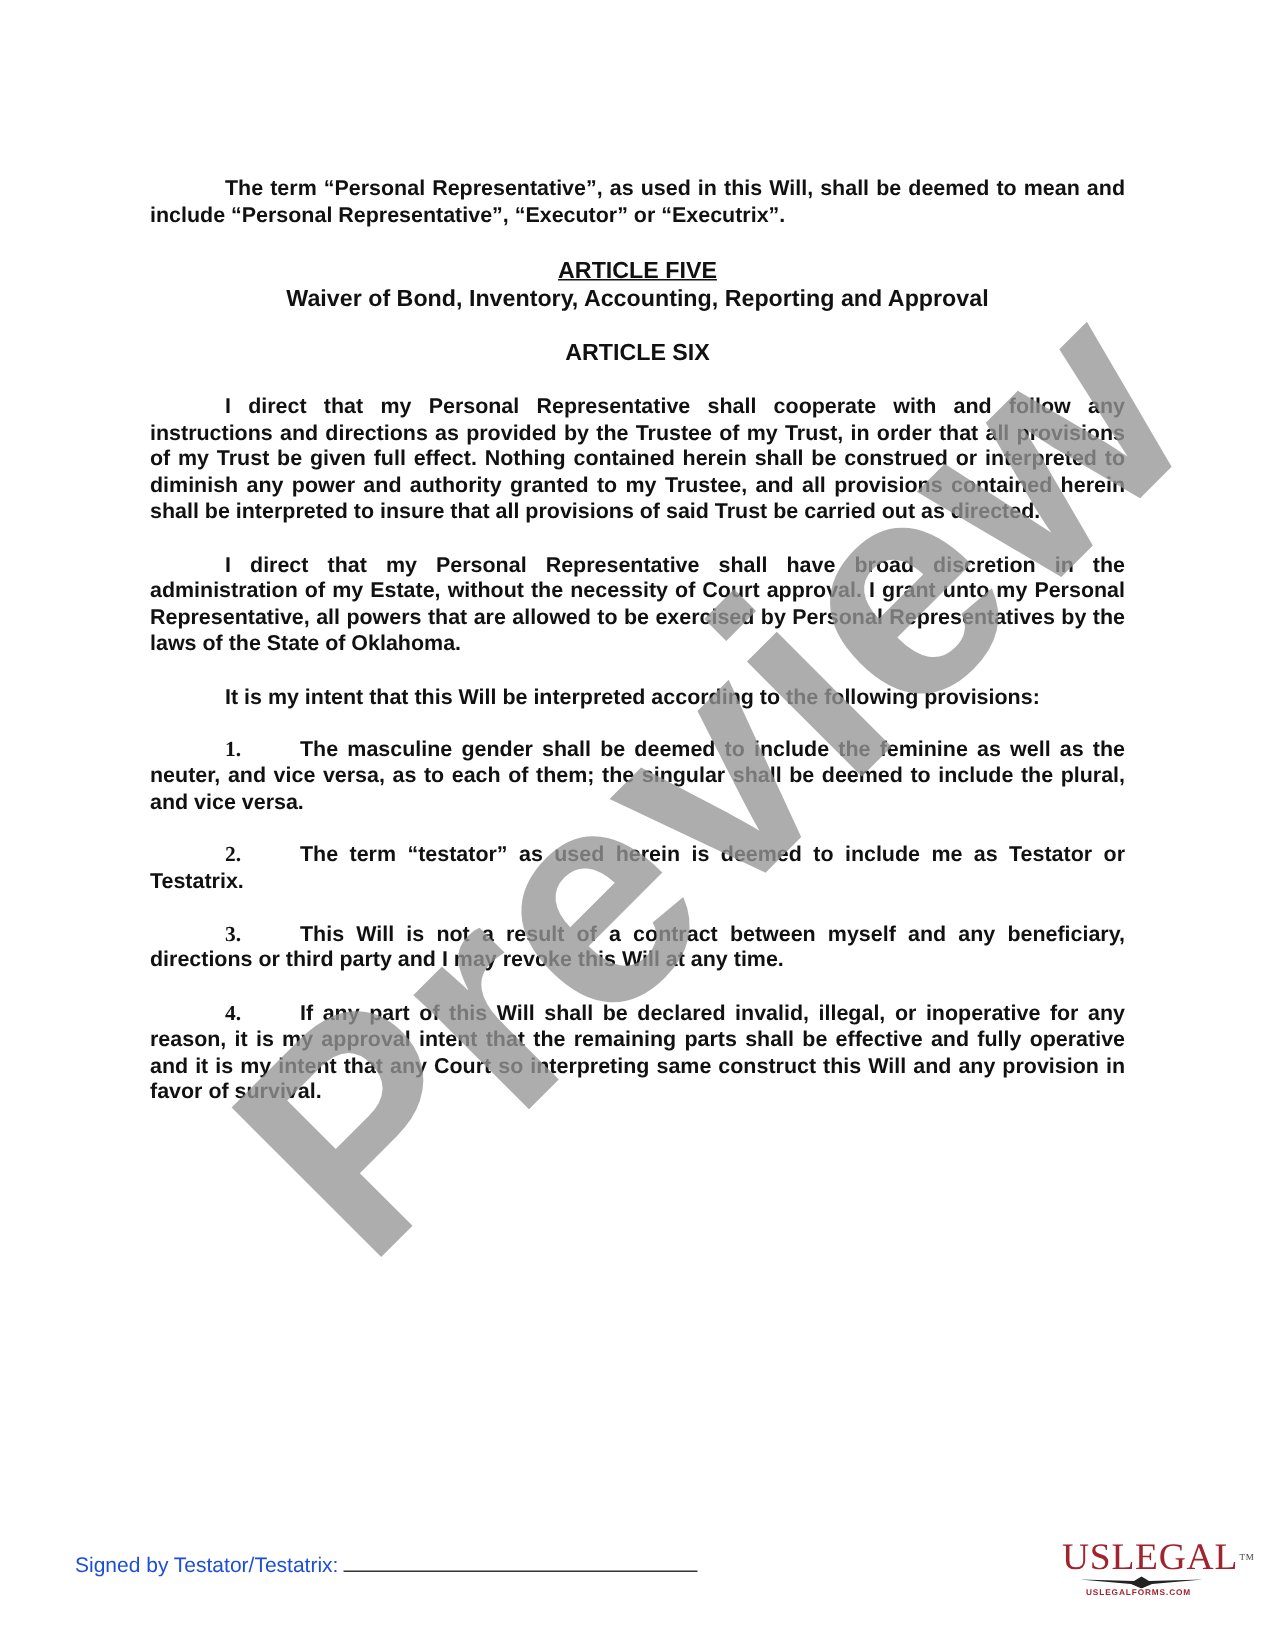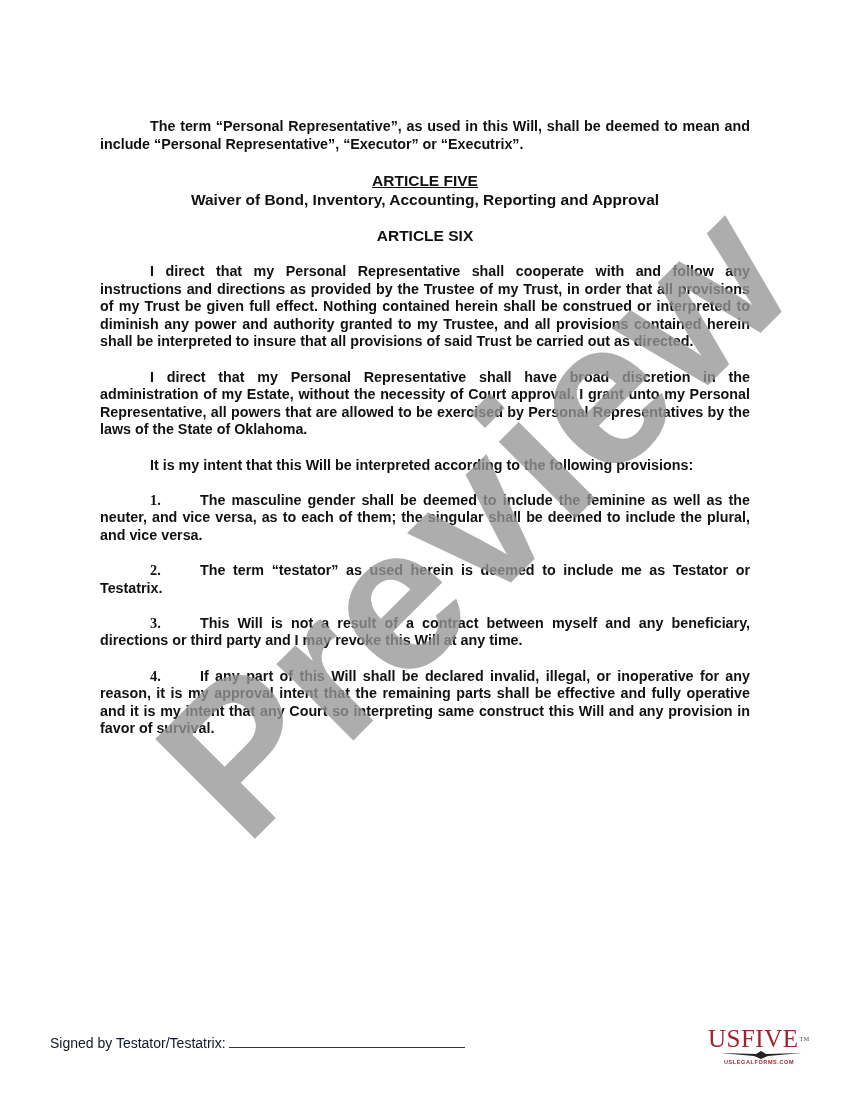--- a/index.html
+++ b/index.html
@@ -22,21 +22,21 @@
   .list-para { text-align: justify; margin: 0 0 17.6px 0; text-indent: 50px; }
   .watermark {
     position: absolute; left: 95px; top: 455px; width: 680px;
     font-family: "Liberation Sans", sans-serif; font-weight: bold;
     font-size: 205px; line-height: 205px; color: rgba(150,150,150,0.78);
     transform: rotate(-45deg); transform-origin: center center;
     letter-spacing: 2px; pointer-events: none; text-align: center;
   }
   .footer-sign {
     position: absolute; left: 50px; top: 1033px;
-    font-family: "Liberation Sans", sans-serif; font-size: 14px; color: #0f172a;
+    font-family: "Liberation Sans", sans-serif; font-size: 14px; color: #1d4ed8;
   }
   .sign-line {
     display: inline-block; width: 236px; border-bottom: 1px solid #333;
     height: 14px; vertical-align: baseline; margin-left: 3px;
   }
   .logo {
     position: absolute; left: 706px; top: 1026px; width: 116px; height: 44px;
   }
   .logo-text {
     position: absolute; left: 2px; top: 0; font-family: "Liberation Serif", serif;
@@ -84,20 +84,20 @@
   </div>
 
   <div class="watermark">Preview</div>
 
   <div class="footer-sign">
     <span>Signed by Testator/Testatrix:</span><span class="sign-line"></span>
   </div>
 
   <div class="logo">
     <div class="logo-text" style="color:#a0232d;">
-      <span>US</span><span>FIVE</span><span class="logo-tm" style="color:#444;">TM</span>
+      <span>US</span><span>LEGAL</span><span class="logo-tm" style="color:#444;">TM</span>
     </div>
     <svg style="position:absolute; left:14px; top:24px;" width="82" height="9" viewBox="0 0 82 9">
       <path d="M0 3 L36 4 L41 1 L46 4 L82 3 L48 6 L41 9 L34 6 Z" fill="#222"></path>
     </svg>
     <div class="logo-url" style="color:#a0232d;">USLEGALFORMS.COM</div>
   </div>
 </div>
 
 </body></html>

